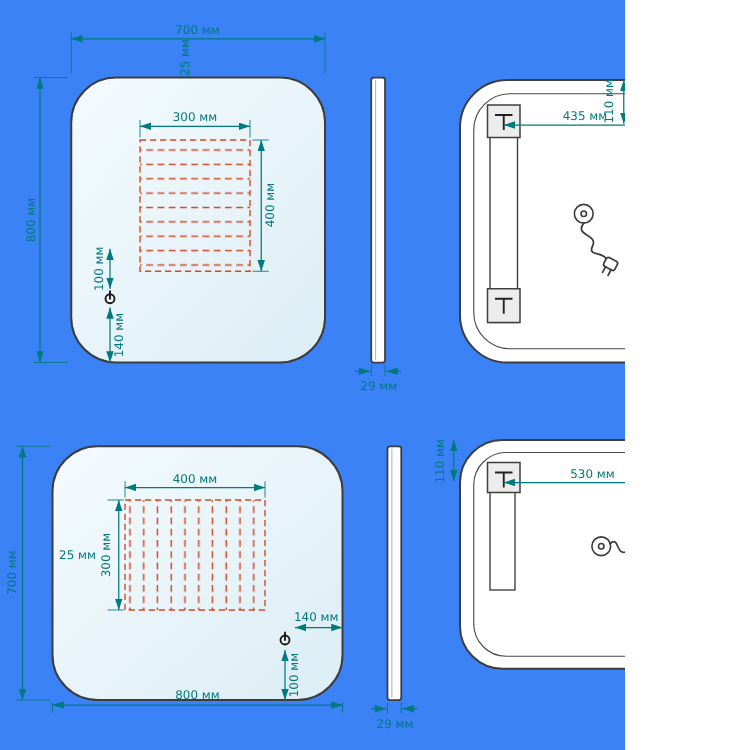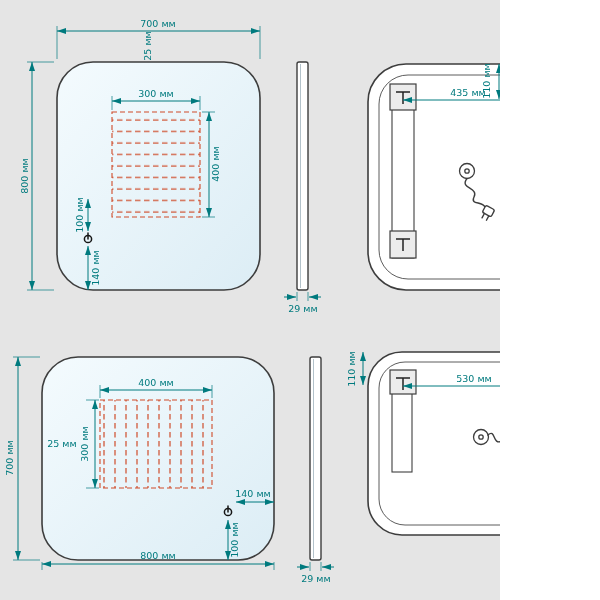--- a/index.html
+++ b/index.html
@@ -1,16 +1,16 @@
 <!DOCTYPE html>
 <html><head>
 <meta charset="utf-8">
 <style>
   html,body{margin:0;padding:0;background:#ffffff;}
-  .page{width:500px;height:600px;position:relative;background:#e5e5e5;overflow:hidden;}
+  .page{width:500px;height:600px;position:relative;background:#3b82f6;overflow:hidden;}
   svg{display:block;}
   text{
     font-family:"DejaVu Sans","Liberation Sans",sans-serif;
     font-size:9.5px;
     fill:#007a7e;
   }
   .mirror{fill:url(#mirrorGrad);stroke:#3d3d3d;stroke-width:1.6;}
   .side-body{fill:#ffffff;stroke:#3d3d3d;stroke-width:1.4;}
   .side-line{stroke:#9fb3bd;stroke-width:0.8;}
   .back-outer{fill:#ffffff;stroke:#3d3d3d;stroke-width:1.6;}

